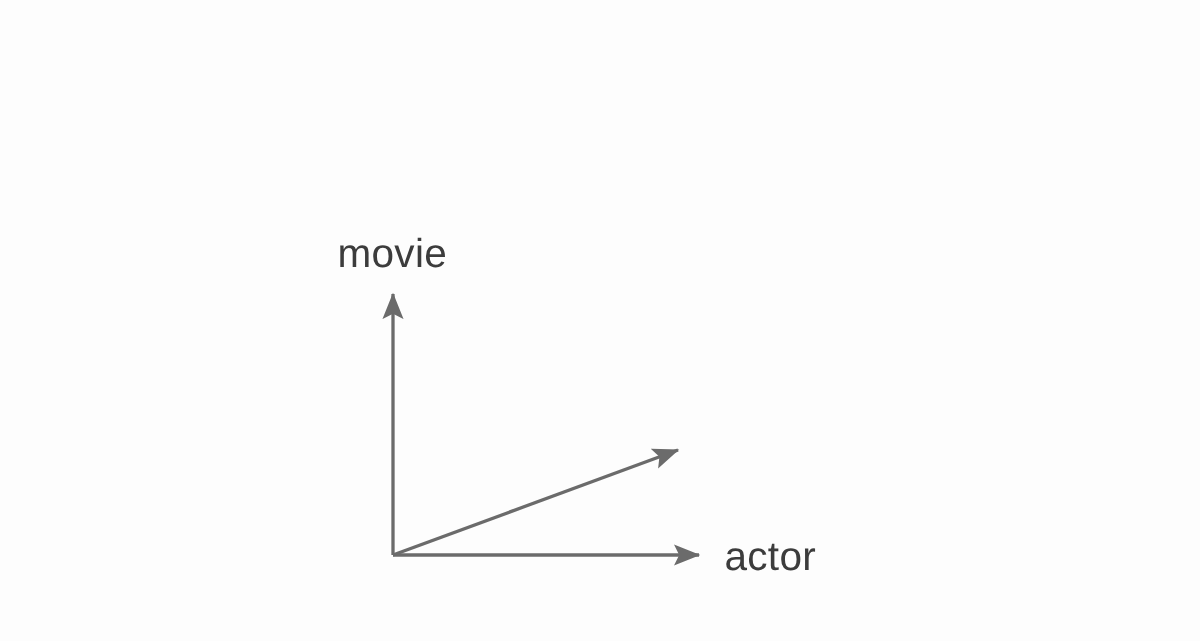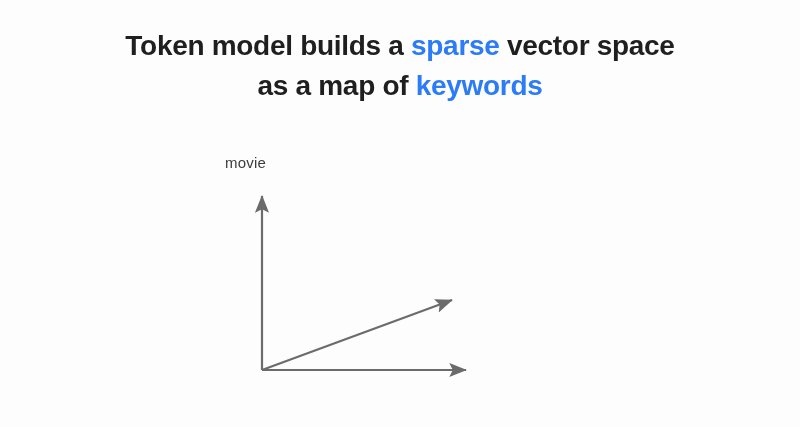--- a/index.html
+++ b/index.html
@@ -43,21 +43,21 @@
   }
   .diagram {
     position: absolute;
     left: 0;
     top: 0;
     width: 800px;
     height: 427px;
   }
   .axis-label {
     position: absolute;
-    font-size: 15px;
+    font-size: 27px;
     font-weight: normal;
     color: #3c3c3c;
     white-space: nowrap;
     letter-spacing: 0.2px;
   }
   .label-movie {
     left: 225px;
     top: 154px;
   }
   .label-music {
@@ -67,34 +67,31 @@
   .label-actor {
     left: 483px;
     top: 356px;
   }
 </style>
 </head>
 <body>
 
 <div id="slide">
 
-  <div class="title-block">
-    <span class="title-line"><span>Token model builds a </span><span class="accent">sparse</span><span> vector space</span></span>
-    <span class="title-line"><span>as a map of </span><span class="accent">keywords</span></span>
-  </div>
 
   <svg class="diagram" viewBox="0 0 800 427">
     <defs>
       <marker id="arrowhead" markerWidth="9" markerHeight="9" refX="7.6" refY="3.2" orient="auto" markerUnits="strokeWidth">
         <path d="M0,0 L8,3.2 L0,6.4 L1.6,3.2 Z" fill="#6b6b6b"></path>
       </marker>
     </defs>
 
     <line x1="262" y1="370" x2="262" y2="196" stroke="#6b6b6b" stroke-width="2.2" marker-end="url(#arrowhead)"></line>
 
     <line x1="262" y1="370" x2="452" y2="300" stroke="#6b6b6b" stroke-width="2.2" marker-end="url(#arrowhead)"></line>
 
     <line x1="262" y1="370" x2="466" y2="370" stroke="#6b6b6b" stroke-width="2.2" marker-end="url(#arrowhead)"></line>
   </svg>
 
   <div class="axis-label label-movie">movie</div>
+  <div class="axis-label label-actor">actor</div>
 
 </div>
 
 </body></html>

